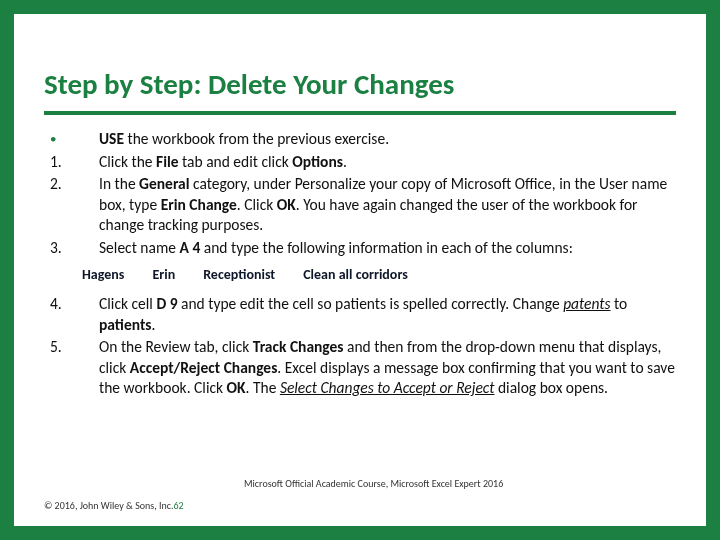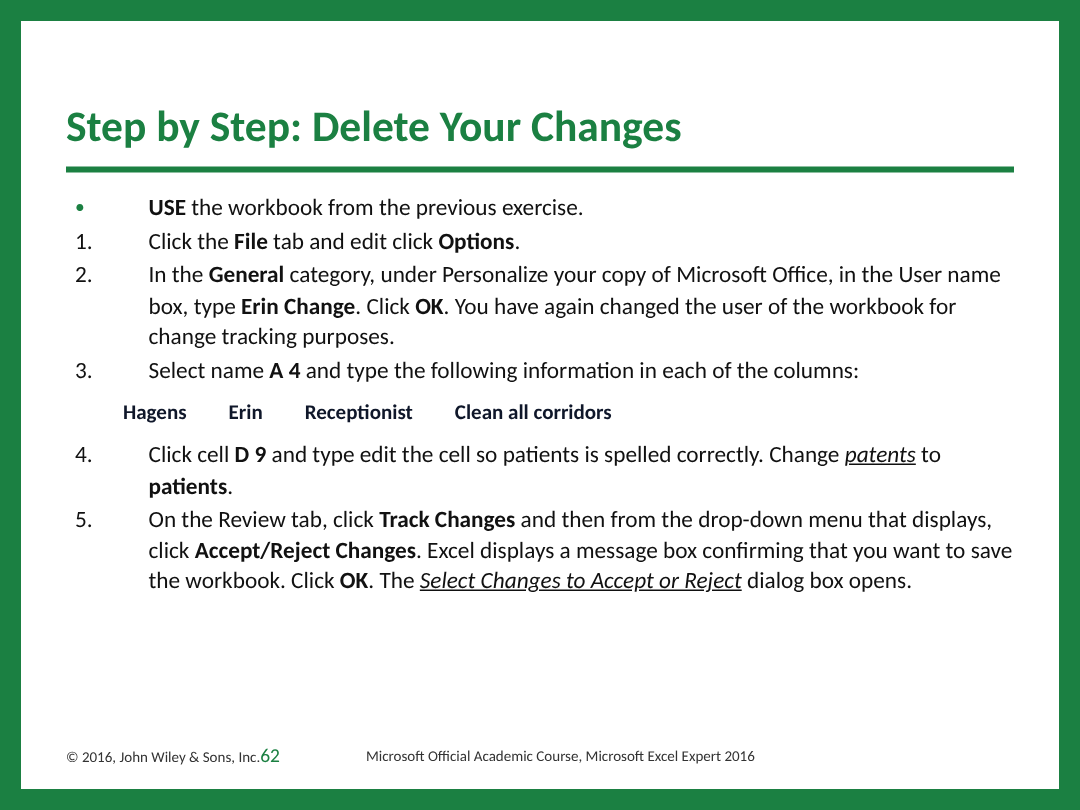--- a/index.html
+++ b/index.html
@@ -66,21 +66,21 @@
   .footer {
     position: absolute;
     left: 30px; right: 30px; bottom: 14px;
     font-size: 10px;
     color: #333;
     display: flex;
     justify-content: flex-start;
     align-items: baseline;
   }
   .footer .mid { position: absolute; left: 200px; }
-  .footer .page { color: #1b8042; font-weight: 400; font-size: 13px; }
+  .footer .page { color: #1b8042; font-weight: 400; font-size: 10px; margin-top: 22px; }
 </style>
 </head>
 <body>
 
 <div class="slide">
 
   <div class="title">Step by Step: Delete Your Changes</div>
   <hr class="rule">
 
   <div class="steps">

